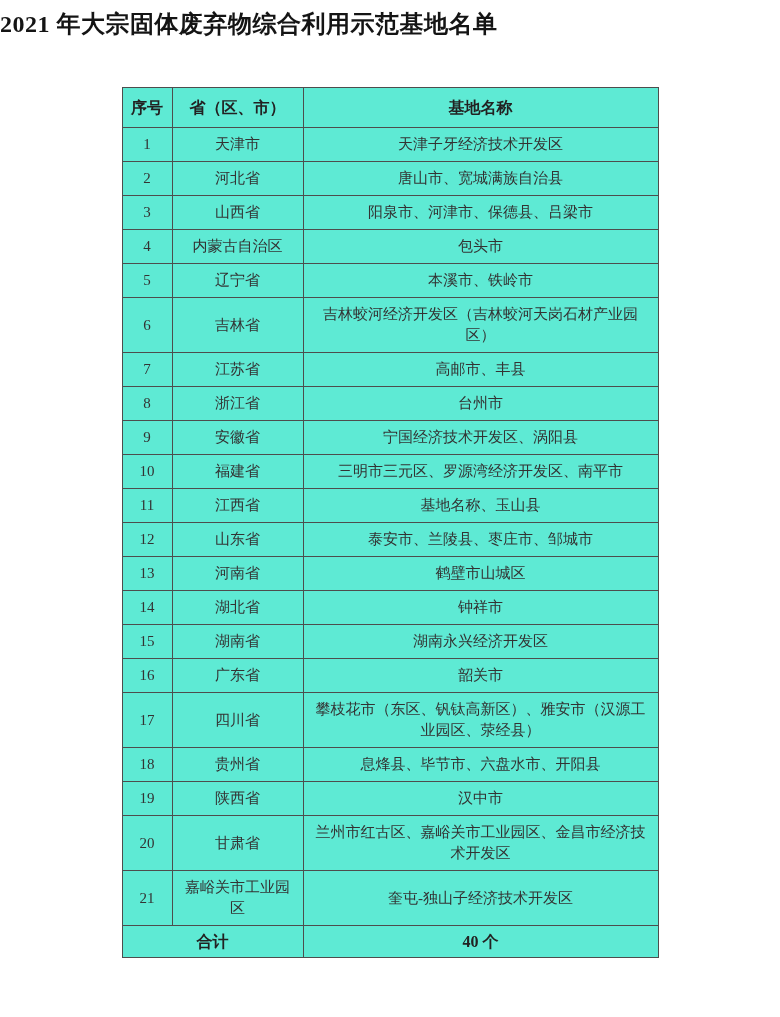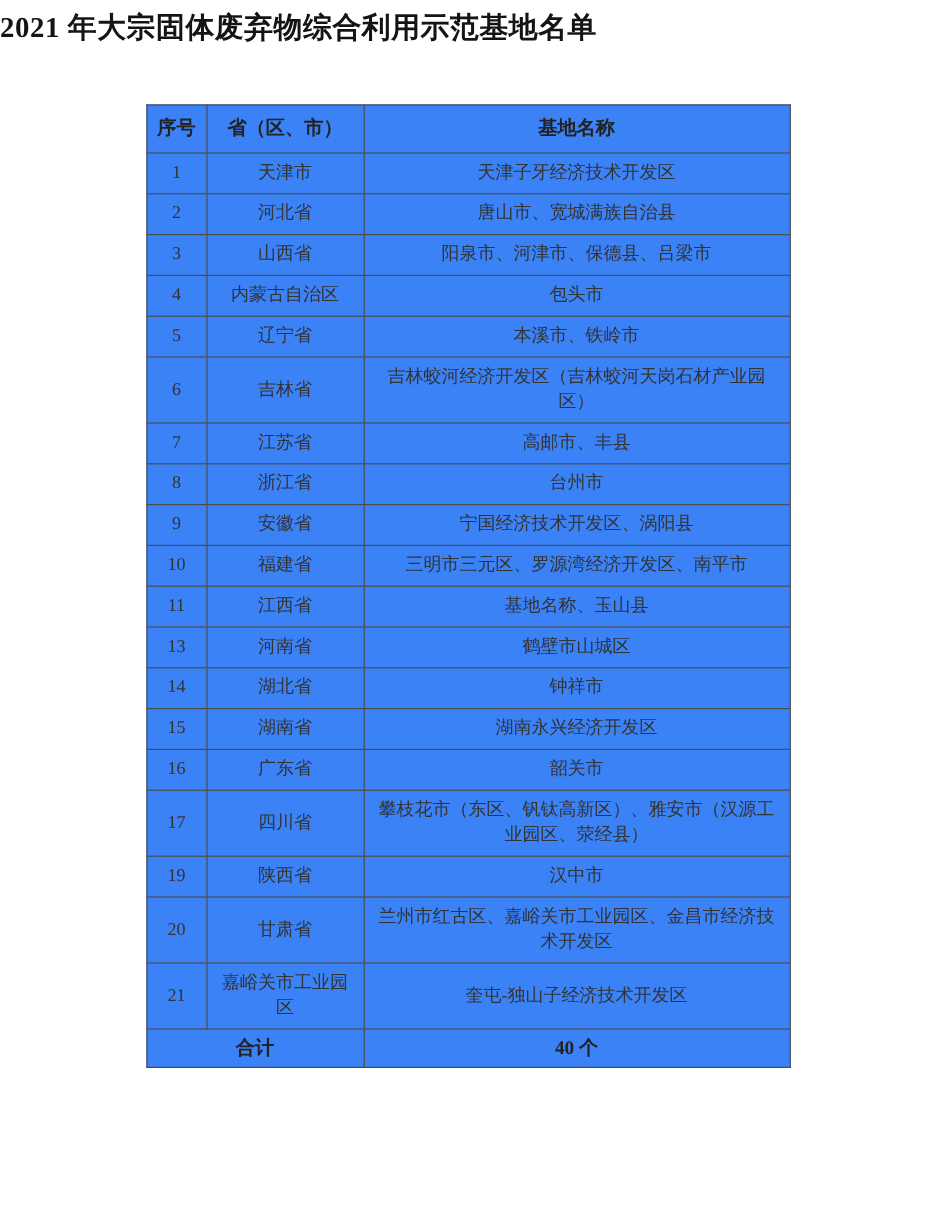--- a/index.html
+++ b/index.html
@@ -26,21 +26,21 @@
     line-height: 32px;
     font-weight: bold;
     color: #141414;
     letter-spacing: 0.5px;
   }
   table.base-table {
     border-collapse: collapse;
     table-layout: fixed;
     width: 536px;
     margin: 47px auto 0 auto;
-    background: #3b82f6;
+    background: #5eead4;
   }
   .base-table th,
   .base-table td {
     border: 1px solid #4d4d4d;
     text-align: center;
     vertical-align: middle;
     box-sizing: border-box;
     word-break: break-all;
   }
   .base-table th {
@@ -147,20 +147,25 @@
     <td class="cell-prov">福建省</td>
     <td class="cell-base">三明市三元区、罗源湾经济开发区、南平市</td>
   </tr>
 
   <tr>
     <td class="cell-no">11</td>
     <td class="cell-prov">江西省</td>
     <td class="cell-base">基地名称、玉山县</td>
   </tr>
 
+  <tr>
+    <td class="cell-no">12</td>
+    <td class="cell-prov">山东省</td>
+    <td class="cell-base">泰安市、兰陵县、枣庄市、邹城市</td>
+  </tr>
 
   <tr>
     <td class="cell-no">13</td>
     <td class="cell-prov">河南省</td>
     <td class="cell-base">鹤壁市山城区</td>
   </tr>
 
   <tr>
     <td class="cell-no">14</td>
     <td class="cell-prov">湖北省</td>
@@ -178,20 +183,25 @@
     <td class="cell-prov">广东省</td>
     <td class="cell-base">韶关市</td>
   </tr>
 
   <tr>
     <td class="cell-no">17</td>
     <td class="cell-prov">四川省</td>
     <td class="cell-base">攀枝花市（东区、钒钛高新区）、雅安市（汉源工业园区、荥经县）</td>
   </tr>
 
+  <tr>
+    <td class="cell-no">18</td>
+    <td class="cell-prov">贵州省</td>
+    <td class="cell-base">息烽县、毕节市、六盘水市、开阳县</td>
+  </tr>
 
   <tr>
     <td class="cell-no">19</td>
     <td class="cell-prov">陕西省</td>
     <td class="cell-base">汉中市</td>
   </tr>
 
   <tr>
     <td class="cell-no">20</td>
     <td class="cell-prov">甘肃省</td>

